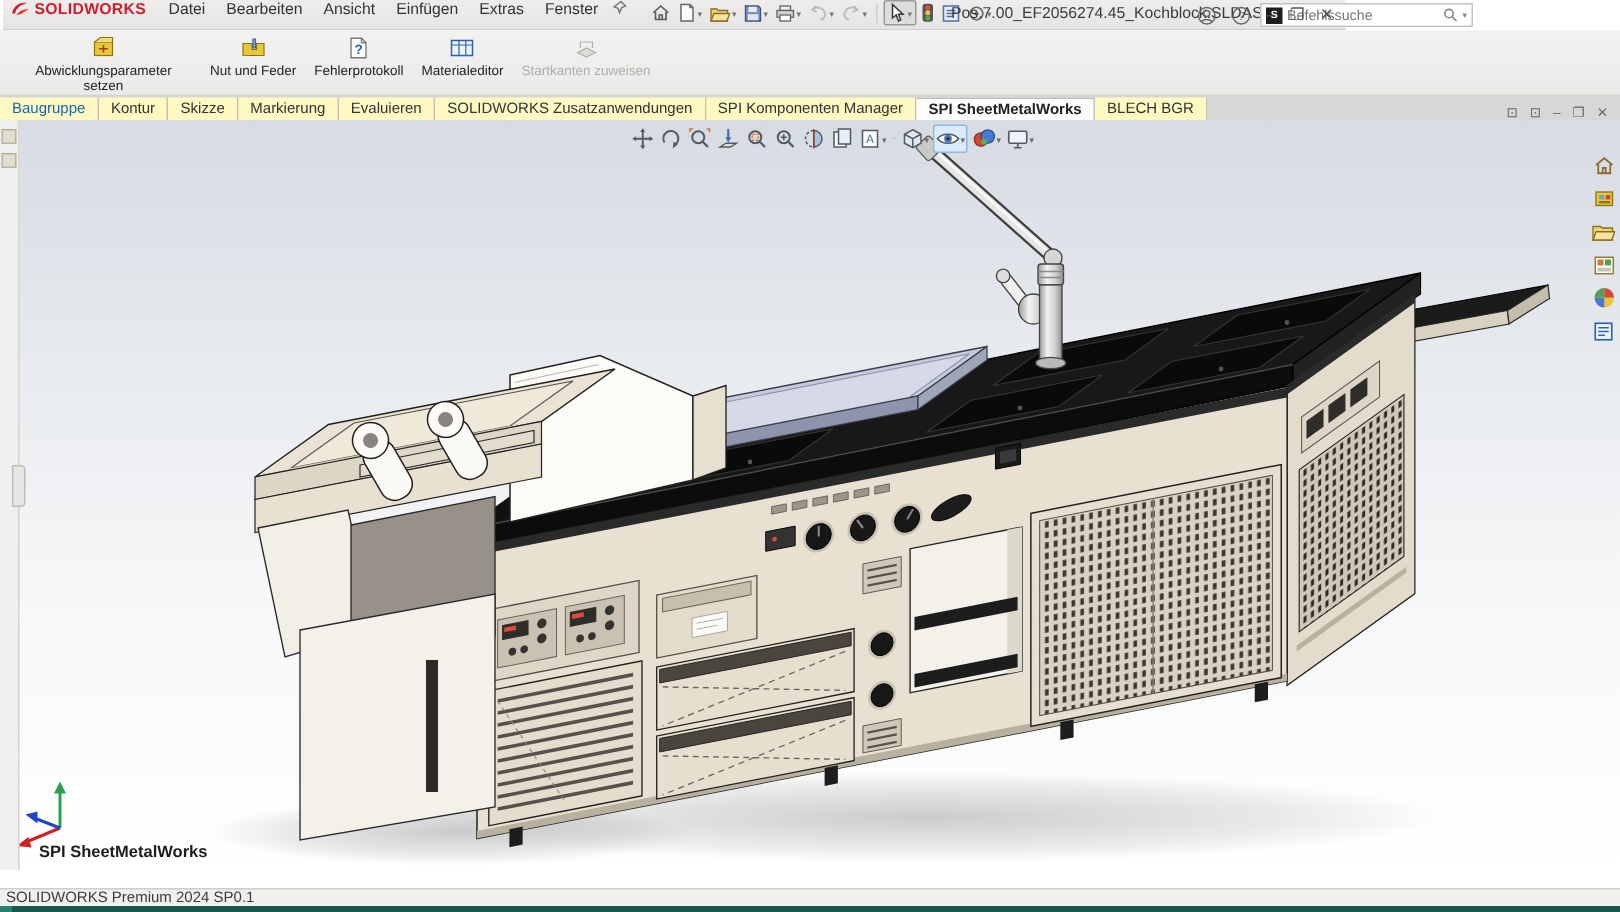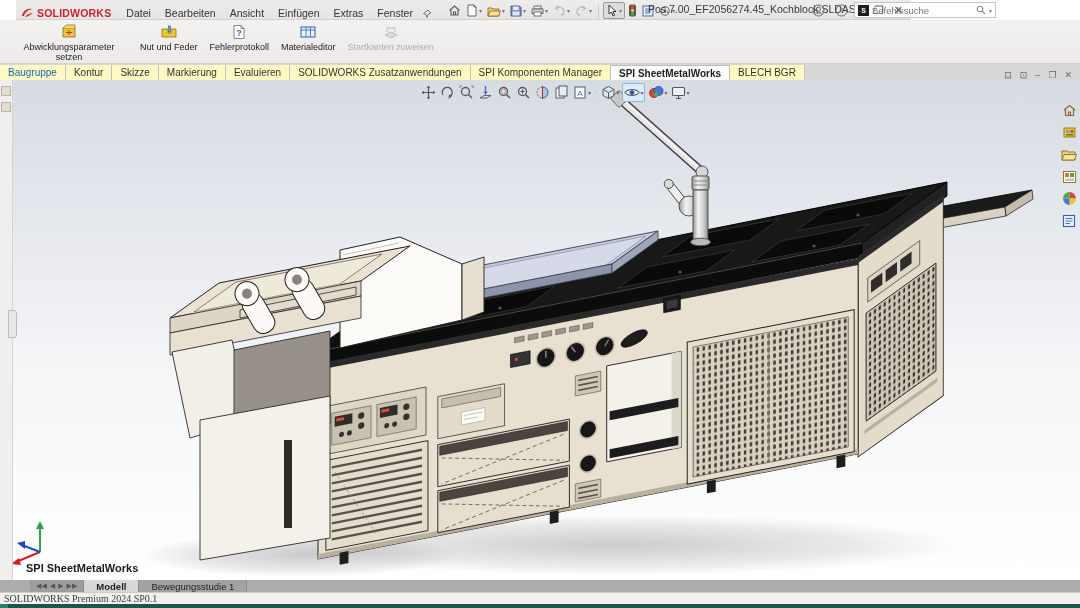--- a/index.html
+++ b/index.html
@@ -1,23 +1,23 @@
 <!DOCTYPE html>
 <html><head>
 <meta charset="utf-8">
 <style>
   * { margin:0; padding:0; box-sizing:border-box; }
   html,body { width:1080px; height:608px; overflow:hidden; }
   body { font-family:"Liberation Sans", sans-serif; background:#fff; position:relative; }
   #app { position:absolute; inset:0; width:1080px; height:608px; }
 
   
-  .titlebar { position:absolute; left:16px; top:0; width:895px; height:20px;
+  .titlebar { position:absolute; left:2px; top:0; width:895px; height:20px;
     background:linear-gradient(#eeedec,#e6e5e4); border-bottom:1px solid #d3d1cf;
-    display:flex; align-items:flex-end; font-size:10.5px; color:#333; }
+    display:flex; align-items:flex-start; font-size:10.5px; color:#333; }
   .brand { display:flex; align-items:center; gap:3px; padding:0 8px 0 5px; }
   .brand-text { color:#cf1f2e; font-weight:bold; font-size:10.5px; letter-spacing:.2px; }
   .menu-item { padding:0 7px; color:#333; cursor:default; }
   .pin { margin:0 6px 0 2px; }
   .qt { display:flex; align-items:center; gap:1px; margin-left:8px; }
   .qt-btn { display:flex; align-items:center; padding:1px 2px; border-radius:2px; }
   .qt-btn .caret { font-size:6px; color:#777; margin-left:1px; }
   .qt-btn.selected { background:#dcdcdc; border:1px solid #9a9a9a; }
   .qt-sep { width:1px; height:14px; background:#d0cecb; margin:0 3px; }
   .doc-title { position:absolute; left:632px; top:3px; font-size:10.5px; color:#3a3a3a; white-space:nowrap; }
@@ -71,21 +71,21 @@
   
   .modeltabs { position:absolute; left:0; top:580px; width:1080px; height:12px; background:#aeadac;
     display:flex; align-items:stretch; font-size:9.5px; color:#222; }
   .mt-nav { display:flex; align-items:center; gap:3px; background:#9e9d9c; padding:0 6px; margin-left:30px;
     color:#555; font-size:7px; border-right:1px solid #8b8a89; }
   .mt-tab { display:flex; align-items:center; padding:0 12px; background:#a3a2a1; border-right:1px solid #8f8e8d; }
   .mt-tab.active { background:#d9d8d6; font-weight:bold; }
 
   
   .statusbar { position:absolute; left:0; top:592px; width:1080px; height:12px; background:#f1f0ef;
-    border-top:1px solid #cfcdca; display:flex; align-items:center; font-size:10px; color:#3c3c3c;font-family:Liberation Serif, serif; }
+    border-top:1px solid #cfcdca; display:flex; align-items:center; font-size:10px; color:#3c3c3c; }
   .sb-left { padding-left:4px; }
   .sb-right { margin-left:auto; display:flex; align-items:center; height:100%; }
   .sb-item { padding:0 12px; border-left:1px solid #d8d6d3; height:100%; display:flex; align-items:center; gap:4px; white-space:nowrap; }
   .sb-item .caret { font-size:6px; color:#777; }
   .teal-strip { position:absolute; left:0; top:604px; width:1080px; height:4px; background:#17584b; }
   .teal-accent { position:absolute; left:0; top:604px; width:8px; height:4px; background:#2a8070; }
 
   svg.ic { display:block; }
 </style>
 </head>
@@ -685,29 +685,19 @@
         <svg class="ic" width="14" height="14" viewBox="0 0 14 14">
             <rect x="1.5" y="1.5" width="11" height="11" fill="#eef3fa" stroke="#2a62b8" stroke-width="1.1"></rect>
             <path d="M3.5,4.5 H10.5 M3.5,7 H10.5 M3.5,9.5 H8" stroke="#2a62b8" stroke-width="0.9"></path>
           </svg>
       </span>
     </div>
 
     <div class="vp-label">SPI SheetMetalWorks</div>
   </div>
 
-  <div class="modeltabs">
-    <div class="mt-nav">
-      <span>◀◀</span>
-      <span>◀</span>
-      <span>▶</span>
-      <span>▶▶</span>
-    </div>
-    <div class="mt-tab active">Modell</div>
-    <div class="mt-tab">Bewegungsstudie 1</div>
-  </div>
 
   <div class="statusbar">
     <span class="sb-left">SOLIDWORKS Premium 2024 SP0.1</span>
   </div>
   <div class="teal-strip"></div>
   <div class="teal-accent"></div>
 </div>
 
 </body></html>

